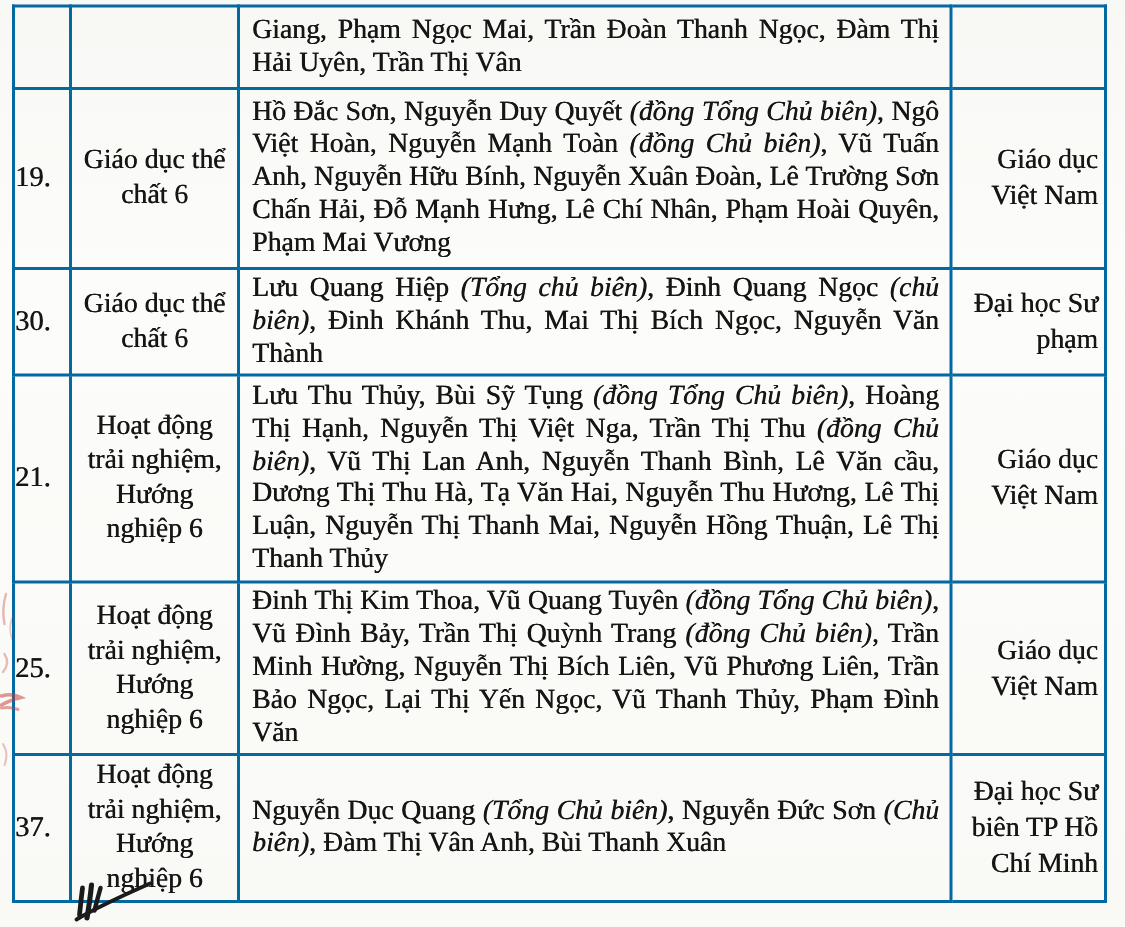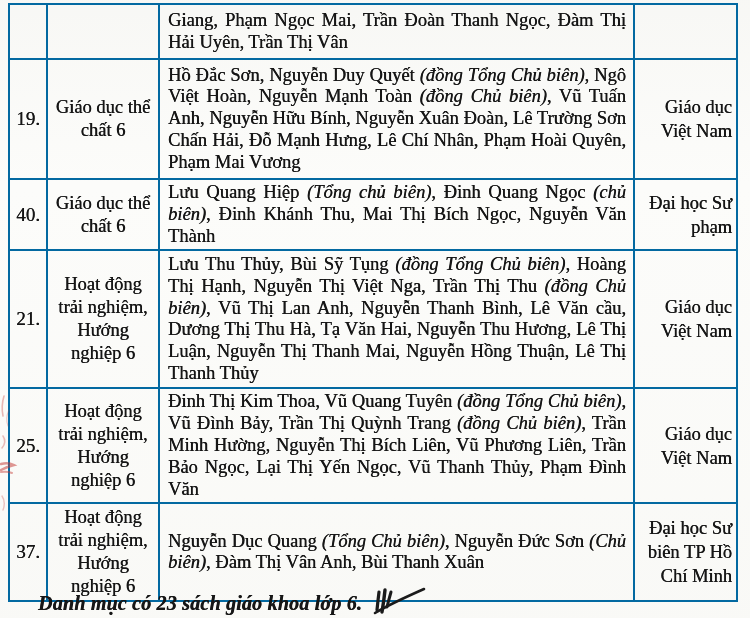--- a/index.html
+++ b/index.html
@@ -22,21 +22,20 @@
     border-collapse:collapse;
     table-layout:fixed;
   }
   .booklist td{
     border:2px solid #0369a1;
     font-size:18.5px;
     vertical-align:middle;
     text-shadow:0.3px 0 0 currentColor;
   }
   .booklist td.num{
-    text-align:center;
     padding:0;
     font-size:19px;
   }
   .booklist td.subj{
     text-align:center;
     padding:2px 5px;
     line-height:23px;
     border-radius:29px;
   }
   .booklist td.auth{
@@ -96,21 +95,21 @@
         <td class="auth">Giang, Phạm Ngọc Mai, Trần Đoàn Thanh Ngọc, Đàm Thị Hải Uyên, Trần Thị Vân</td>
         <td class="pub"></td>
       </tr>
       <tr>
         <td class="num">19.</td>
         <td class="subj">Giáo dục thể chất 6</td>
         <td class="auth">Hồ Đắc Sơn, Nguyễn Duy Quyết <i>(đồng Tổng Chủ biên)</i>, Ngô Việt Hoàn, Nguyễn Mạnh Toàn <i>(đồng Chủ biên)</i>, Vũ Tuấn Anh, Nguyễn Hữu Bính, Nguyễn Xuân Đoàn, Lê Trường Sơn Chấn Hải, Đỗ Mạnh Hưng, Lê Chí Nhân, Phạm Hoài Quyên, Phạm Mai Vương</td>
         <td class="pub">Giáo dục Việt Nam</td>
       </tr>
       <tr>
-        <td class="num">40.</td>
+        <td class="num">30.</td>
         <td class="subj">Giáo dục thể chất 6</td>
         <td class="auth">Lưu Quang Hiệp <i>(Tổng chủ biên)</i>, Đinh Quang Ngọc <i>(chủ biên)</i>, Đinh Khánh Thu, Mai Thị Bích Ngọc, Nguyễn Văn Thành</td>
         <td class="pub">Đại học Sư phạm</td>
       </tr>
       <tr>
         <td class="num">21.</td>
         <td class="subj">Hoạt động trải nghiệm, Hướng nghiệp 6</td>
         <td class="auth">Lưu Thu Thủy, Bùi Sỹ Tụng <i>(đồng Tổng Chủ biên)</i>, Hoàng Thị Hạnh, Nguyễn Thị Việt Nga, Trần Thị Thu <i>(đồng Chủ biên)</i>, Vũ Thị Lan Anh, Nguyễn Thanh Bình, Lê Văn cầu, Dương Thị Thu Hà, Tạ Văn Hai, Nguyễn Thu Hương, Lê Thị Luận, Nguyễn Thị Thanh Mai, Nguyễn Hồng Thuận, Lê Thị Thanh Thủy</td>
         <td class="pub">Giáo dục Việt Nam</td>
       </tr>
@@ -123,21 +122,21 @@
       <tr>
         <td class="num">37.</td>
         <td class="subj">Hoạt động trải nghiệm, Hướng nghiệp 6</td>
         <td class="auth">Nguyễn Dục Quang <i>(Tổng Chủ biên)</i>, Nguyễn Đức Sơn <i>(Chủ biên)</i>, Đàm Thị Vân Anh, Bùi Thanh Xuân</td>
         <td class="pub">Đại học Sư biên TP Hồ Chí Minh</td>
       </tr>
     </tbody>
 </table>
 
 <div class="footer-note">
-  <span>Danh mục có 23 sách giáo khoa lớp 6.</span><span class="tick">
+  <span class="tick">
     <svg width="56" height="32" viewBox="0 0 56 32">
       <g fill="none" stroke="#1b1b1b" stroke-linecap="round">
         <path d="M7 6 Q6 14 5 24" stroke-width="3.2"></path>
         <path d="M13 4 Q12 14 10 26" stroke-width="3.4"></path>
         <path d="M19 6 Q17 13 15 21" stroke-width="3.0"></path>
         <path d="M3 27 Q18 18 52 3" stroke-width="2.6"></path>
       </g>
     </svg>
   </span>
 </div>

